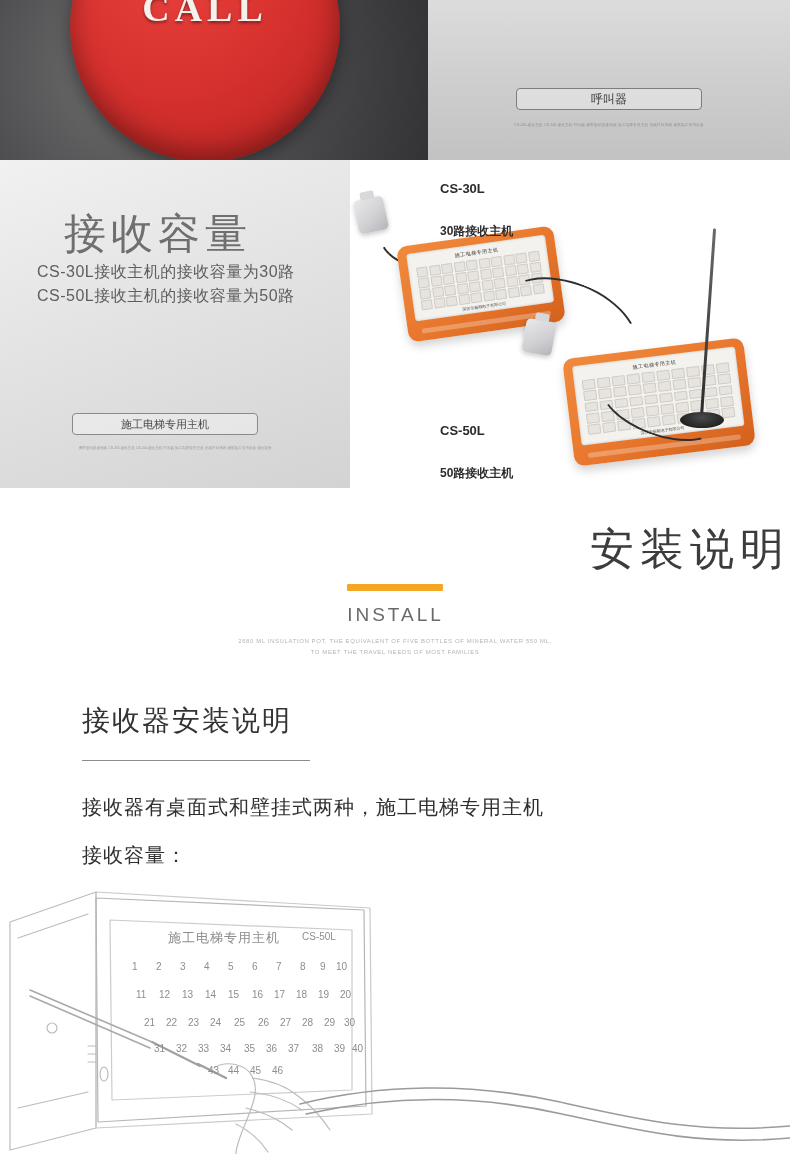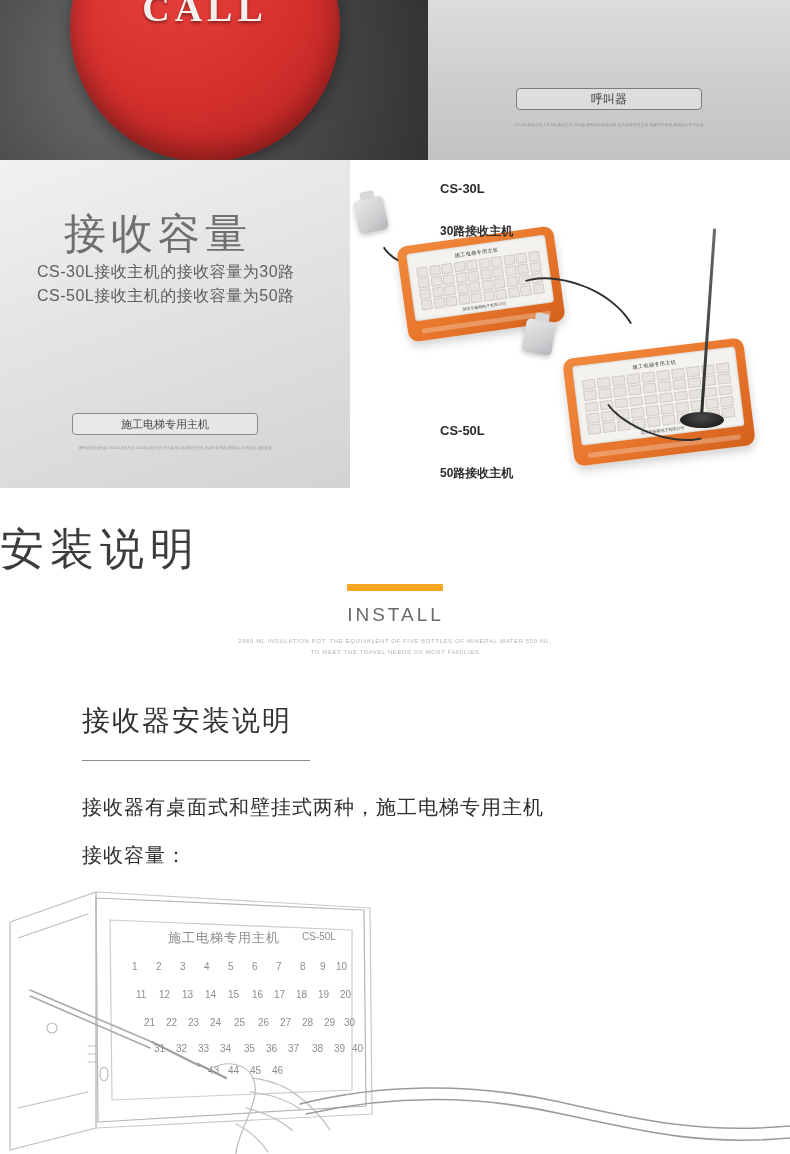--- a/index.html
+++ b/index.html
@@ -237,21 +237,21 @@
   }
   #label-30 { left: 90px; top: 20px; }
   #label-50 { left: 90px; top: 262px; }
   .dev-label .sub { font-size: 12px; font-weight: bold; display: block; margin-top: 24px; }
 
   
   .install-section { position: relative; width: 790px; height: 200px; background: #fff; }
   .install-title {
     position: absolute;
     left: 0; right: 0; top: 32px;
-    text-align: left;
+    text-align: right;
     font-size: 44px;
     color: #3c3c3c;
     letter-spacing: 6px;
   }
   .install-underline {
     position: absolute;
     left: 50%; transform: translateX(-50%);
     top: 96px;
     width: 96px; height: 7px;
     background: #f5a623;

